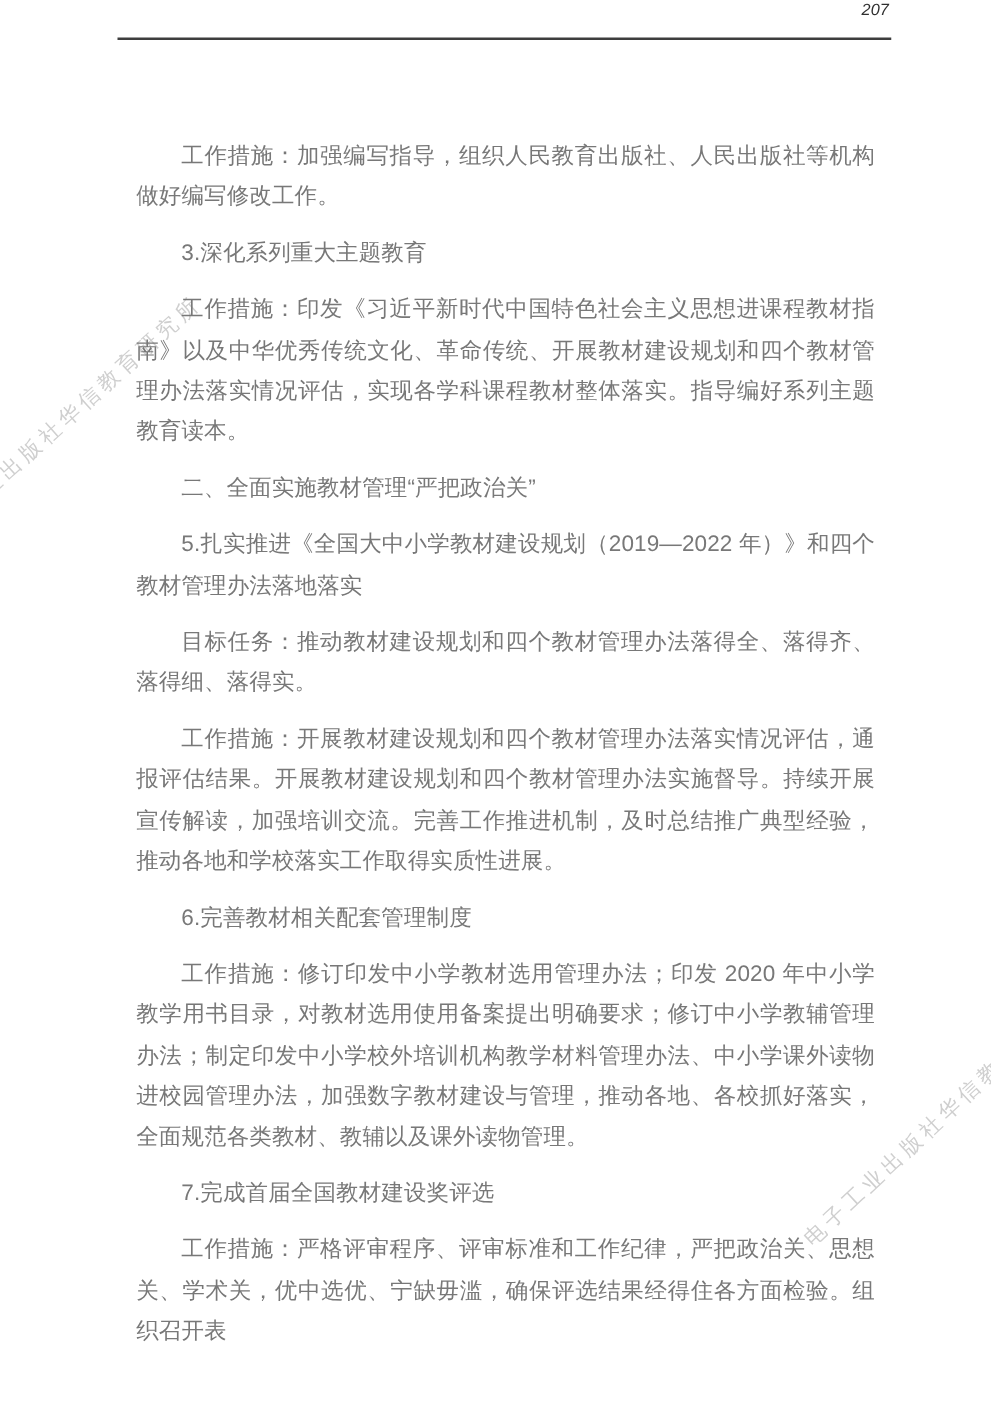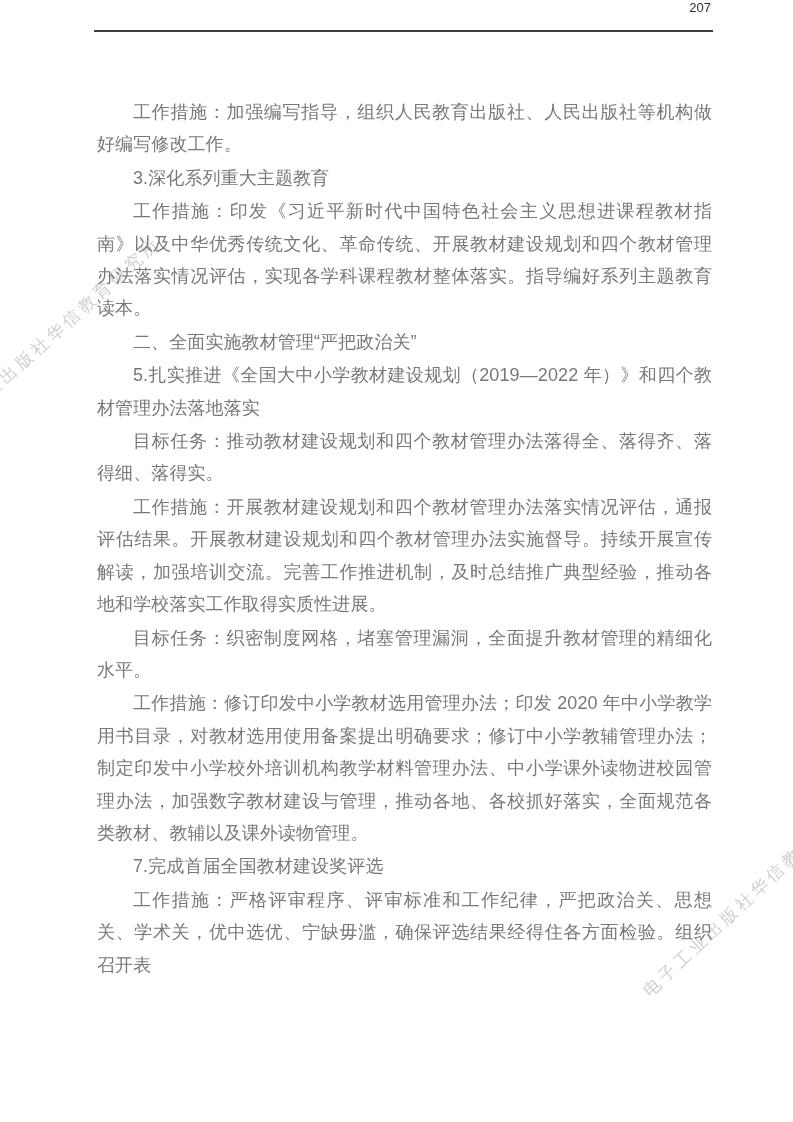--- a/index.html
+++ b/index.html
@@ -15,20 +15,21 @@
     overflow: hidden;
     font-family: "Liberation Sans", "DejaVu Sans", sans-serif;
   }
   .page-number {
     position: absolute;
     top: 1px;
     right: 82px;
     font-size: 13px;
     line-height: 14px;
     color: #2f2f2f;
+    font-style: italic;
   }
   .header-rule {
     position: absolute;
     left: 94px;
     top: 30px;
     width: 619px;
     height: 2px;
     background: #3e3e3e;
   }
   .doc-body {
@@ -37,21 +38,21 @@
     top: 95px;
     width: 617px;
     color: #787878;
     font-size: 18px;
     letter-spacing: 0.1px;
     line-height: 32.4px;
     text-align: justify;
     text-justify: inter-ideograph;
   }
   .doc-body p {
-    margin: 1px;
+    margin: 13px;
     padding: 0;
     text-indent: 36px;
   }
   .watermark {
     position: absolute;
     white-space: nowrap;
     color: #cfcfcf;
     font-size: 17px;
     letter-spacing: 4px;
     transform-origin: 0 50%;
@@ -83,19 +84,19 @@
   <div class="watermark wm-right">电子工业出版社华信教育研究所</div>
 
   <div class="doc-body">
     <p>工作措施：加强编写指导，组织人民教育出版社、人民出版社等机构做好编写修改工作。</p>
     <p>3.深化系列重大主题教育</p>
     <p>工作措施：印发《习近平新时代中国特色社会主义思想进课程教材指南》以及中华优秀传统文化、革命传统、开展教材建设规划和四个教材管理办法落实情况评估，实现各学科课程教材整体落实。指导编好系列主题教育读本。</p>
     <p>二、全面实施教材管理“严把政治关”</p>
     <p>5.扎实推进《全国大中小学教材建设规划（2019—2022 年）》和四个教材管理办法落地落实</p>
     <p>目标任务：推动教材建设规划和四个教材管理办法落得全、落得齐、落得细、落得实。</p>
     <p>工作措施：开展教材建设规划和四个教材管理办法落实情况评估，通报评估结果。开展教材建设规划和四个教材管理办法实施督导。持续开展宣传解读，加强培训交流。完善工作推进机制，及时总结推广典型经验，推动各地和学校落实工作取得实质性进展。</p>
-    <p>目标任务：织密制度网格，堵塞管理漏洞，全面提升教材管理的精细化水平。</p>
+    <p>6.完善教材相关配套管理制度</p>
     <p>工作措施：修订印发中小学教材选用管理办法；印发 2020 年中小学教学用书目录，对教材选用使用备案提出明确要求；修订中小学教辅管理办法；制定印发中小学校外培训机构教学材料管理办法、中小学课外读物进校园管理办法，加强数字教材建设与管理，推动各地、各校抓好落实，全面规范各类教材、教辅以及课外读物管理。</p>
     <p>7.完成首届全国教材建设奖评选</p>
     <p>工作措施：严格评审程序、评审标准和工作纪律，严把政治关、思想关、学术关，优中选优、宁缺毋滥，确保评选结果经得住各方面检验。组织召开表</p>
   </div>
 
 </div>
 
 </body></html>

